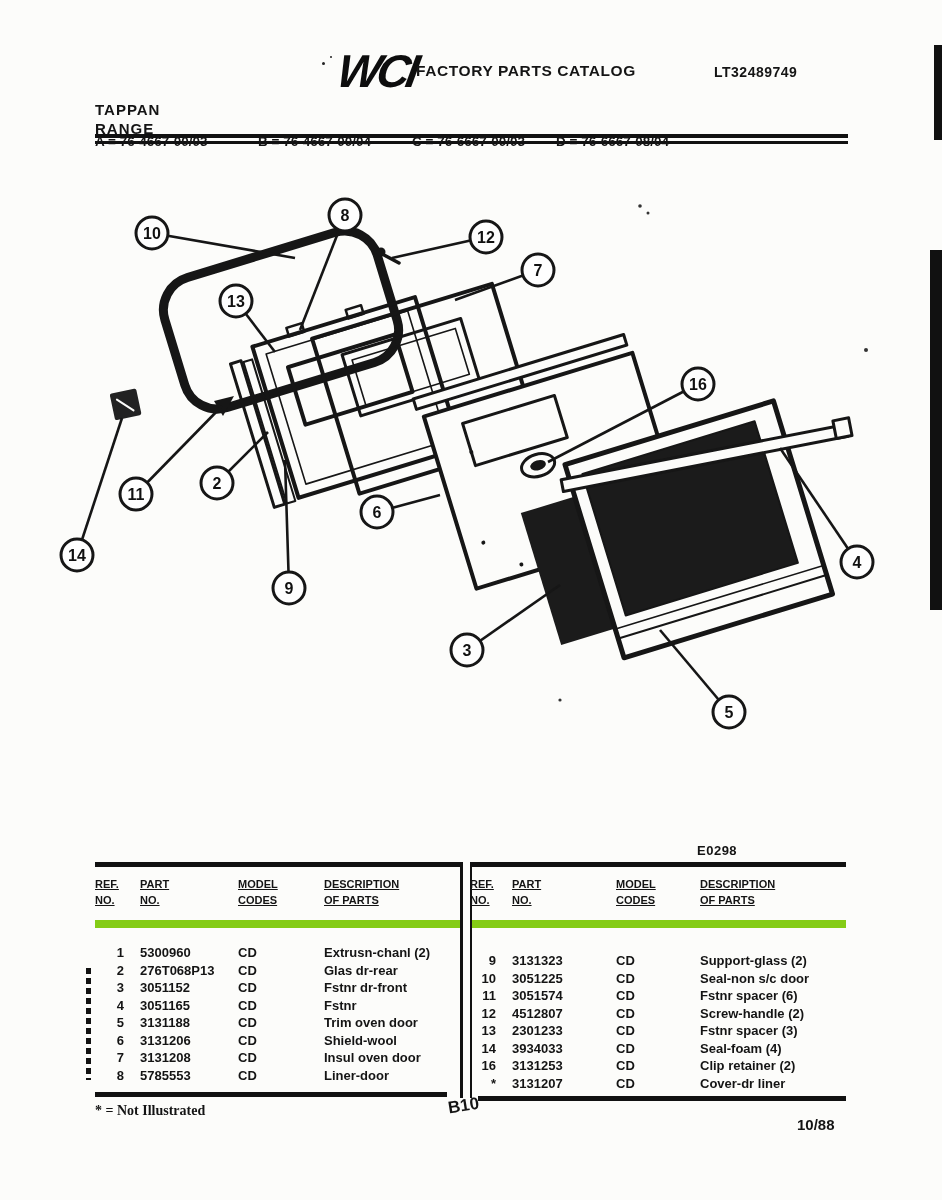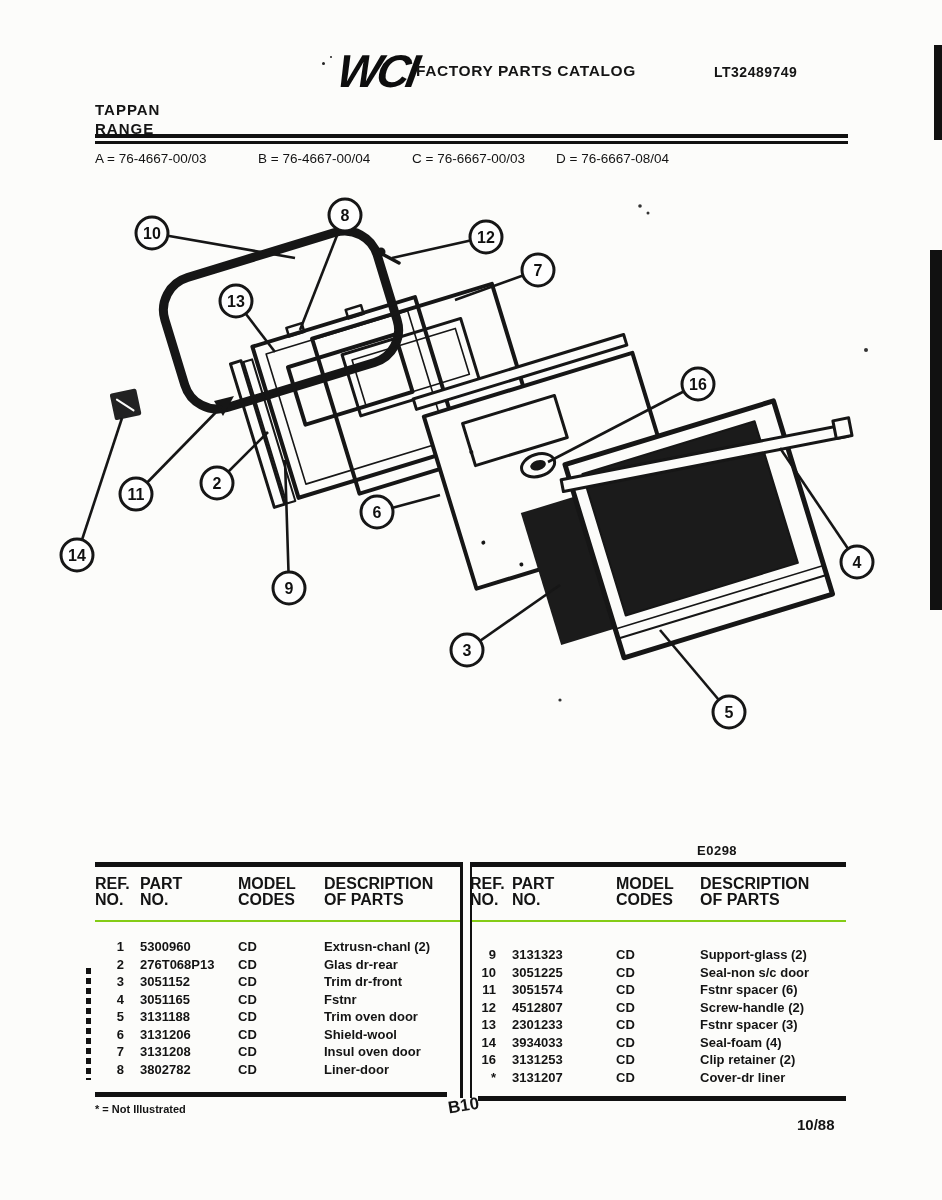--- a/index.html
+++ b/index.html
@@ -8,47 +8,47 @@
   .abs{position:absolute;}
   
   .brand{left:95px;top:60px;font-size:15px;font-weight:bold;letter-spacing:1px;line-height:19px;margin-top:40px;}
   .logo{left:338px;top:44px;font-size:46px;font-weight:900;font-style:italic;letter-spacing:-4px;
         transform:skewX(-10deg);color:#0d0d0d;}
   .catalog-title{left:416px;top:62px;font-size:15.5px;font-weight:bold;letter-spacing:.6px;text-align:center;}
   .doc-number{left:714px;top:64px;font-size:14px;font-weight:bold;letter-spacing:.5px;}
   .rule{left:95px;width:753px;background:#111;}
   .rule-a{top:134px;height:4px;}
   .rule-b{top:141px;height:3px;}
-  .model-line span{position:absolute;top:151px;font-size:13.5px;font-weight:normal;white-space:nowrap;}
+  .model-line span{position:absolute;top:134px;font-size:13.5px;font-weight:bold;white-space:nowrap;}
   
   #diagram-svg{position:absolute;left:0;top:195px;width:942px;height:645px;}
   .leader{stroke:#161616;stroke-width:2.6;}
   .callout-circle{fill:#fefefe;stroke:#161616;stroke-width:3;}
   .callout-num{font-family:"Liberation Sans",sans-serif;font-size:16px;font-weight:bold;
                text-anchor:middle;fill:#111;}
   .figure-code{left:697px;top:843px;font-size:13px;font-weight:bold;letter-spacing:.5px;}
   
   .thalf{top:862px;border-top:5px solid #111;}
   .thalf-left{left:95px;width:366px;}
   .thalf-right{left:470px;width:376px;}
-  .thead{display:grid;padding-top:9px;height:44px;border-bottom:2px solid #84cc16;
-         font-size:16px;font-weight:bold;line-height:16px;}
+  .thead{display:grid;padding-top:9px;height:44px;border-bottom:8px solid #84cc16;
+         font-size:11px;font-weight:bold;line-height:16px;text-decoration:underline;}
   .grid-l{grid-template-columns:45px 98px 86px 1fr;}
   .grid-r{grid-template-columns:42px 104px 84px 1fr;}
   .hcell span{display:block;}
   .tbody{display:block;}
   .tbody-left{padding-top:16px;}
   .tbody-right{padding-top:24px;}
   .trow{display:grid;font-size:13px;font-weight:bold;line-height:17.5px;}
   .trow .c-ref{text-align:right;padding-right:16px;}
   .tdivider{left:460px;top:862px;height:236px;width:7px;
             border-left:3px solid #111;border-right:2px solid #111;}
   .bline{height:5px;background:#111;}
   
-  .not-illus{left:95px;top:1103px;font-size:11px;font-weight:bold;}
+  .not-illus{left:95px;top:1103px;font-size:14px;font-weight:bold;font-family:Liberation Serif, serif;}
   .page-code{left:448px;top:1096px;font-size:17px;font-weight:bold;transform:rotate(-9deg);}
   .date-code{left:797px;top:1116px;font-size:15px;font-weight:bold;}
   
   .artifact{background:#111;}
   .streak{background:repeating-linear-gradient(to bottom,#111 0 6px,transparent 6px 10px);}
   .speck{border-radius:50%;background:#222;}
 </style>
 </head>
 <body>
 
@@ -238,21 +238,21 @@
         <div class="trow grid-l">
           <div class="tc c-ref">2</div>
           <div class="tc c-part">276T068P13</div>
           <div class="tc c-model">CD</div>
           <div class="tc c-desc">Glas dr-rear</div>
         </div>
         <div class="trow grid-l">
           <div class="tc c-ref">3</div>
           <div class="tc c-part">3051152</div>
           <div class="tc c-model">CD</div>
-          <div class="tc c-desc">Trim dr-front</div>
+          <div class="tc c-desc">Fstnr dr-front</div>
         </div>
         <div class="trow grid-l">
           <div class="tc c-ref">4</div>
           <div class="tc c-part">3051165</div>
           <div class="tc c-model">CD</div>
           <div class="tc c-desc">Fstnr</div>
         </div>
         <div class="trow grid-l">
           <div class="tc c-ref">5</div>
           <div class="tc c-part">3131188</div>
@@ -266,21 +266,21 @@
           <div class="tc c-desc">Shield-wool</div>
         </div>
         <div class="trow grid-l">
           <div class="tc c-ref">7</div>
           <div class="tc c-part">3131208</div>
           <div class="tc c-model">CD</div>
           <div class="tc c-desc">Insul oven door</div>
         </div>
         <div class="trow grid-l">
           <div class="tc c-ref">8</div>
-          <div class="tc c-part">3802782</div>
+          <div class="tc c-part">5785553</div>
           <div class="tc c-model">CD</div>
           <div class="tc c-desc">Liner-door</div>
         </div>
       </div>
   </div>
 
   <div class="abs thalf thalf-right">
     <div class="thead grid-r">
       <div class="hcell c-ref">
           <span>REF.</span>

